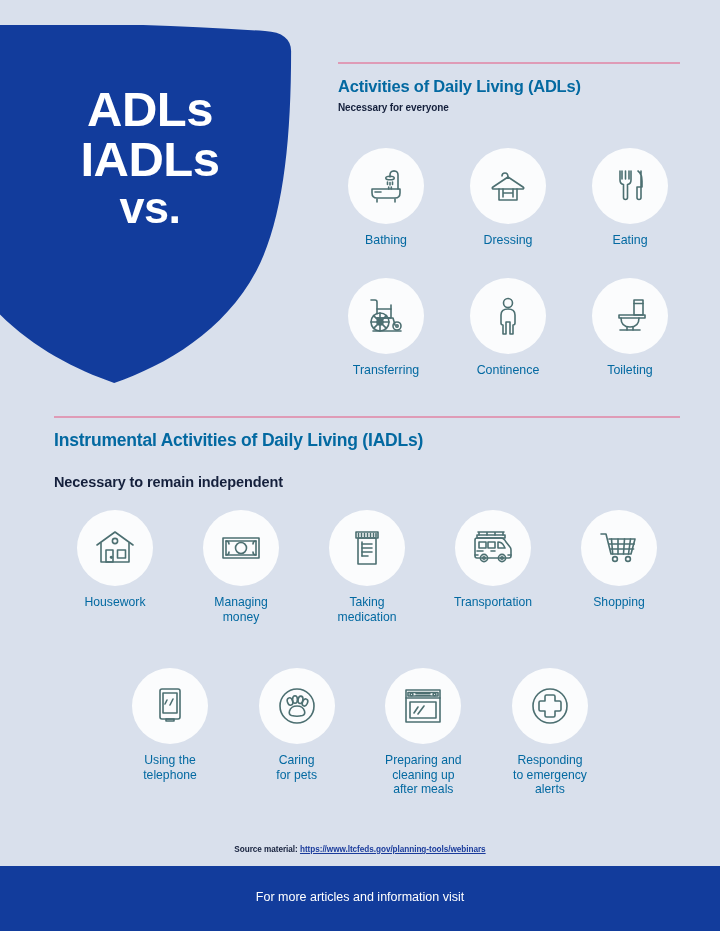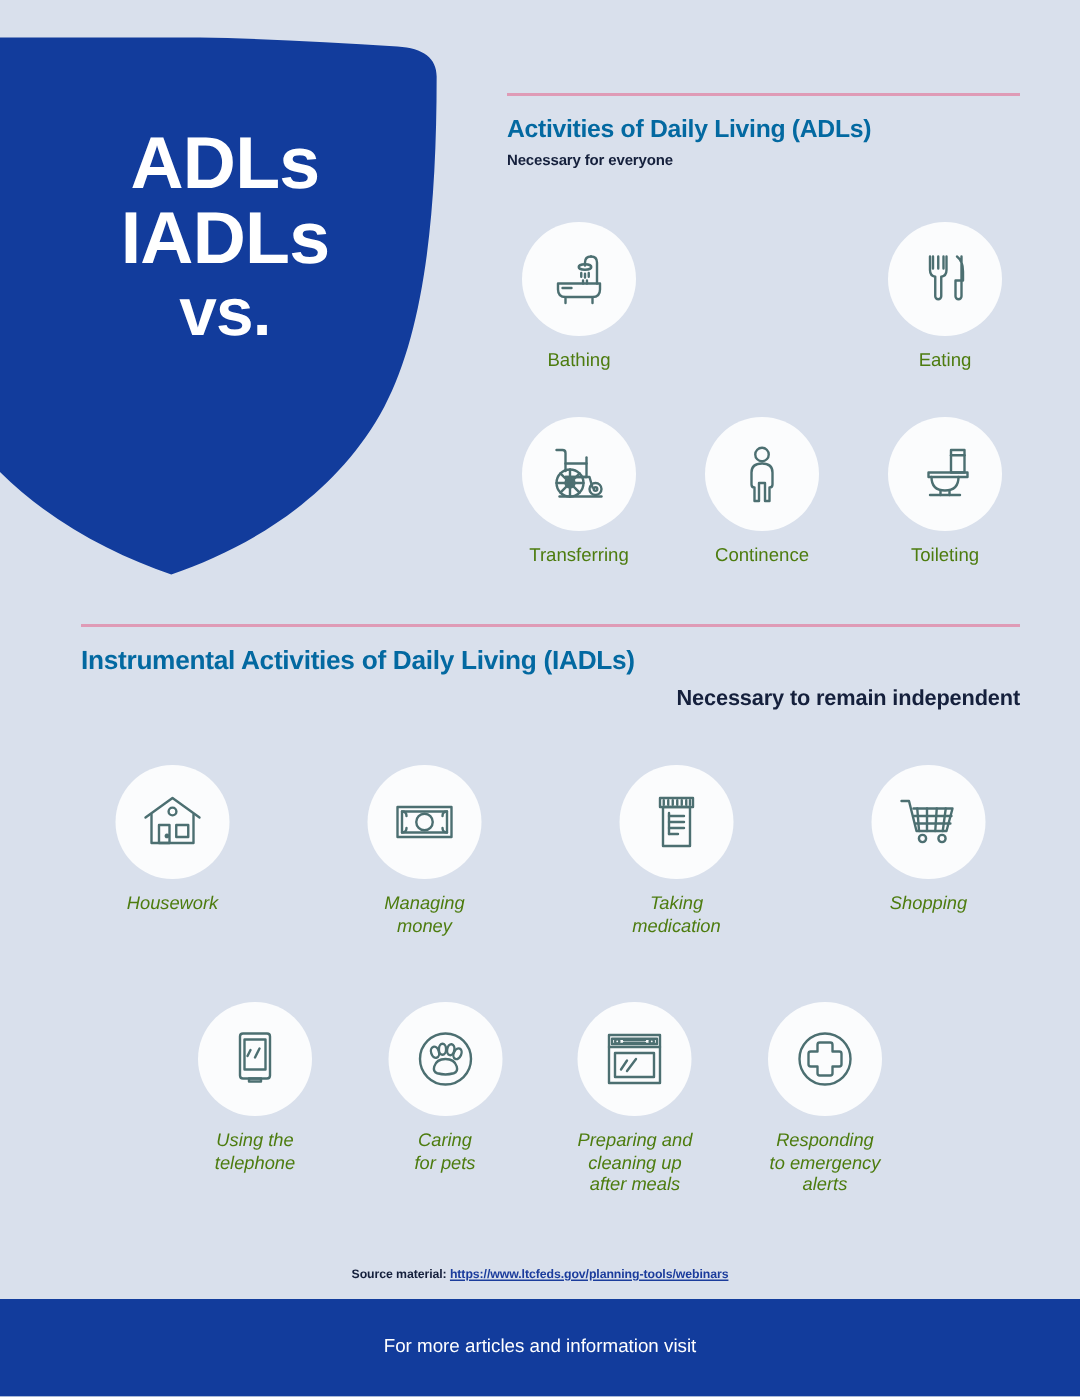--- a/index.html
+++ b/index.html
@@ -61,21 +61,21 @@
     line-height: 1.25;
   }
   .iadl-section .sec-title { font-size: 17.5px; }
   .sec-sub {
     color: #15203c;
     font-weight: 700;
     font-size: 10px;
     margin-top: 5px;
     letter-spacing: -0.1px;
   }
-  .iadl-section .sec-sub { font-size: 14.5px; margin-top: 6px; text-align: right; }
+  .iadl-section .sec-sub { font-size: 14.5px; margin-top: 22px; }
 
   
   .grid {
     position: absolute;
     display: flex;
     justify-content: space-between;
   }
   .adl-row1 { left: 330px; top: 148px; width: 356px; }
   .adl-row2 { left: 330px; top: 278px; width: 356px; }
   .iadl-row1 { left: 56px; top: 510px; width: 622px; }
@@ -102,28 +102,28 @@
   .circle svg * {
     stroke: #4c6f71;
     fill: none;
     stroke-width: 1.6;
     stroke-linecap: round;
     stroke-linejoin: round;
   }
   .cell-label {
     margin-top: 9px;
     text-align: center;
-    color: #4d7c0f;
+    color: #0369a1;
     font-size: 12.4px;
     font-weight: 400;
     line-height: 1.2;
     white-space: pre-line;
   }
   .iadl-row1 .cell-label,
-  .iadl-row2 .cell-label { font-size: 12.2px; font-style: italic; }
+  .iadl-row2 .cell-label { font-size: 12.2px; }
 
   
   .source {
     position: absolute;
     left: 0; top: 845px;
     width: 720px;
     text-align: center;
     font-size: 8.2px;
     font-weight: 700;
     color: #15203c;
@@ -192,20 +192,31 @@
           <ellipse cx="24" cy="12" rx="4.2" ry="1.8"></ellipse>
           <path d="M21.5 16 v2.5 M24 16.5 v2.5 M26.5 16 v2.5 M22.7 21 v2 M25.3 21 v2"></path>
           <path d="M6 23 h28 v4 q0 5 -5 5 h-18 q-5 0 -5 -5 z"></path>
           <path d="M11 33 v3 M29 33 v3"></path>
           <path d="M9 26 h6"></path>
         </svg>
       </div>
       <div class="cell-label">Bathing</div>
     </div>
 
+    <div class="cell">
+      <div class="circle">
+        <svg width="40" height="40" viewBox="0 0 40 40">
+          <path d="M20 11 q0 -4 -3 -4 q-3 0 -3 3"></path>
+          <path d="M20 11 L5 21 q-1.5 1 0 2 h30 q1.5 -1 0 -2 z"></path>
+          <path d="M11 23 v11 h18 v-11"></path>
+          <path d="M15 23 v8 M25 23 v8 M15 27 h10"></path>
+        </svg>
+      </div>
+      <div class="cell-label">Dressing</div>
+    </div>
 
     <div class="cell">
       <div class="circle">
         <svg width="40" height="40" viewBox="0 0 40 40">
           <path d="M12 5 v8 M15.5 5 v8 M19 5 v8"></path>
           <path d="M10 5 v9 q0 4 3.5 4.5 v13 a2 2 0 0 0 4 0 v-13 Q21 18 21 14 v-9"></path>
           <path d="M28 5 q4 3 4 10 v6 h-5 v10.5 a2 2 0 0 0 4 0 V5"></path>
         </svg>
       </div>
       <div class="cell-label">Eating</div>
@@ -301,20 +312,39 @@
           <path d="M11.5 5.5 v3 M14.5 5.5 v3 M17.5 5.5 v3 M20.5 5.5 v3 M23.5 5.5 v3 M26.5 5.5 v3 M29 5.5 v3"></path>
           <path d="M11 10 h18 v26 h-18 z"></path>
           <path d="M15 16 h10 M15 20 h10 M15 24 h10 M15 28 h6"></path>
           <path d="M15 14 v14"></path>
         </svg>
       </div>
       <div class="cell-label">Taking
 medication</div>
     </div>
 
+    <div class="cell">
+      <div class="circle">
+        <svg width="44" height="42" viewBox="0 0 44 42">
+          <path d="M7 5 h26 M8 5 v3 M32 5 v3 M16 5 v3 M24 5 v3"></path>
+          <path d="M6 8 h28 v3 h-28 z"></path>
+          <path d="M4 13 q0 -2 2 -2 h24 q3 0 5 4 l4 5 q1 1 1 3 v6 q0 2 -2 2 h-32 q-2 0 -2 -2 z"></path>
+          <path d="M8 15 h7 v6 h-7 z"></path>
+          <path d="M17 15 h7 v6 h-7 z"></path>
+          <path d="M27 15 q4 0 6 4 l1 2 h-7 z"></path>
+          <path d="M6 24 h6 M20 24 h4"></path>
+          <circle cx="13" cy="31" r="3.6"></circle>
+          <circle cx="13" cy="31" r="1.2"></circle>
+          <circle cx="31" cy="31" r="3.6"></circle>
+          <circle cx="31" cy="31" r="1.2"></circle>
+          <path d="M4 28 h3 M37 28 h3"></path>
+        </svg>
+      </div>
+      <div class="cell-label">Transportation</div>
+    </div>
 
     <div class="cell">
       <div class="circle">
         <svg width="42" height="42" viewBox="0 0 42 42">
           <path d="M3 7 h5 l5 20 h20 l4 -15 h-26"></path>
           <path d="M13.5 12 l1.2 15 M20 12 v15 M26.5 12 l-1 15 M32.5 12 l-2 15"></path>
           <path d="M11.3 17 h25 M12.6 22 h23"></path>
           <circle cx="17" cy="32" r="2.4"></circle>
           <circle cx="30" cy="32" r="2.4"></circle>
         </svg>

